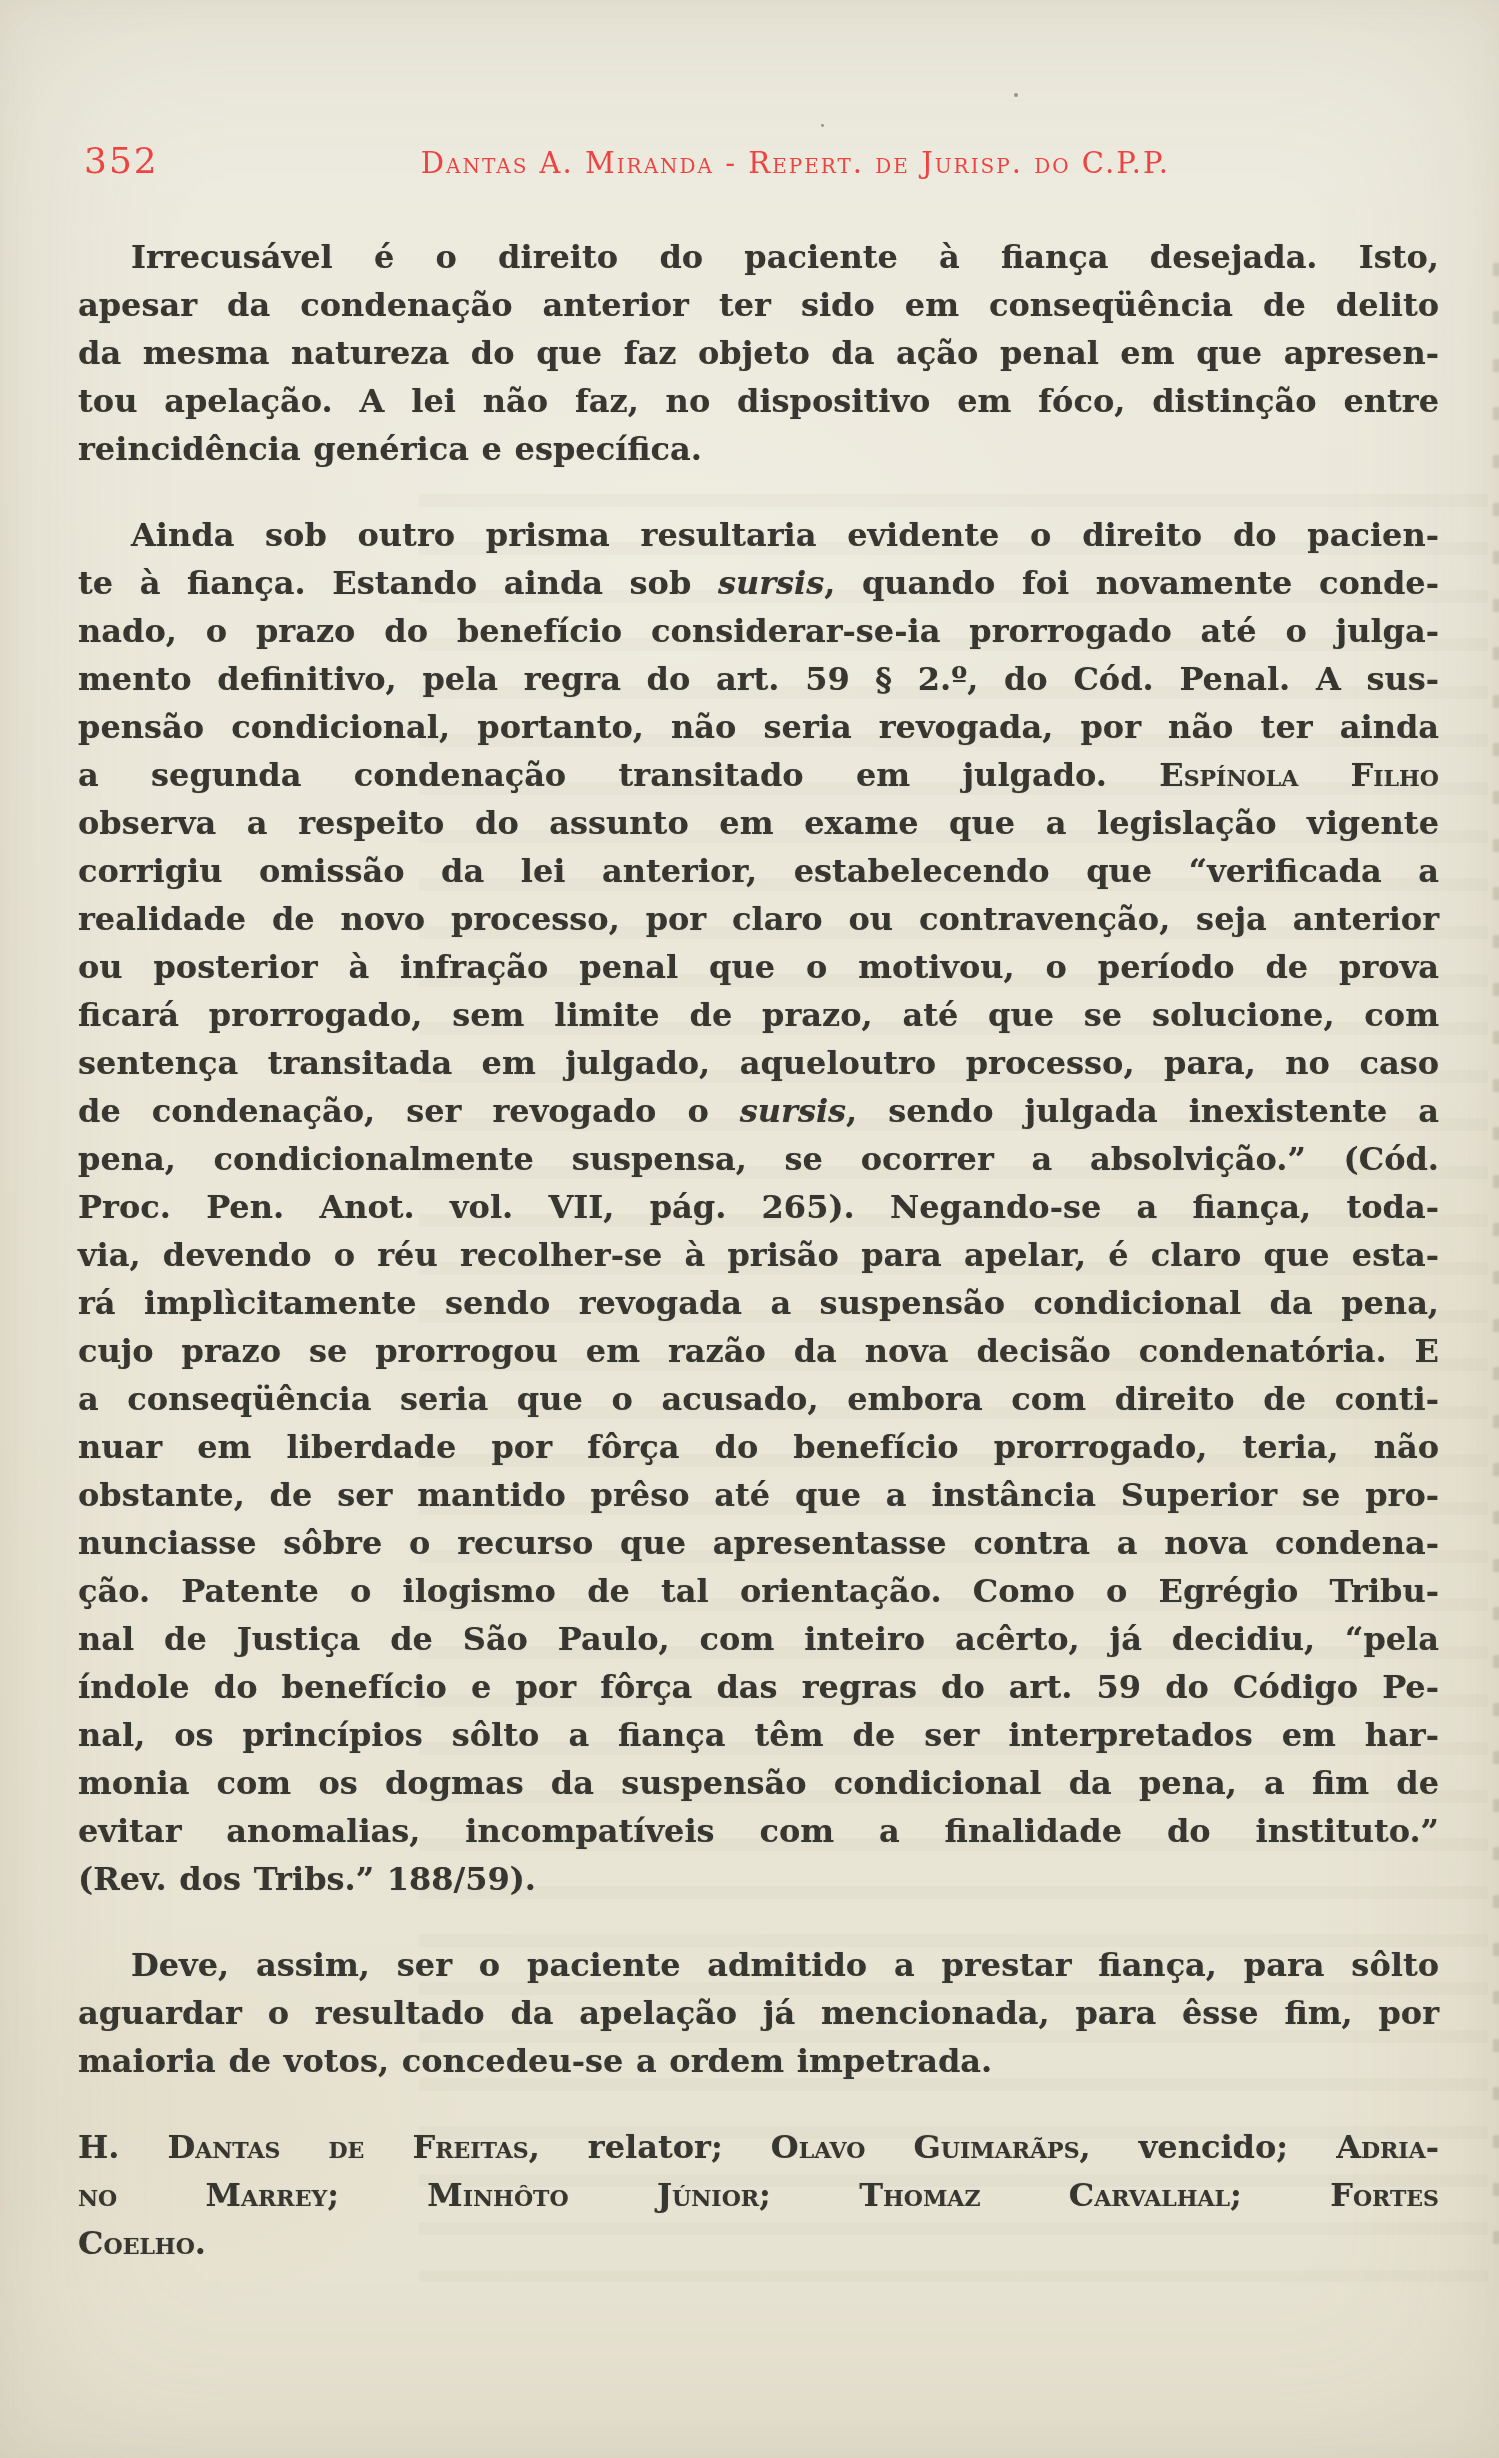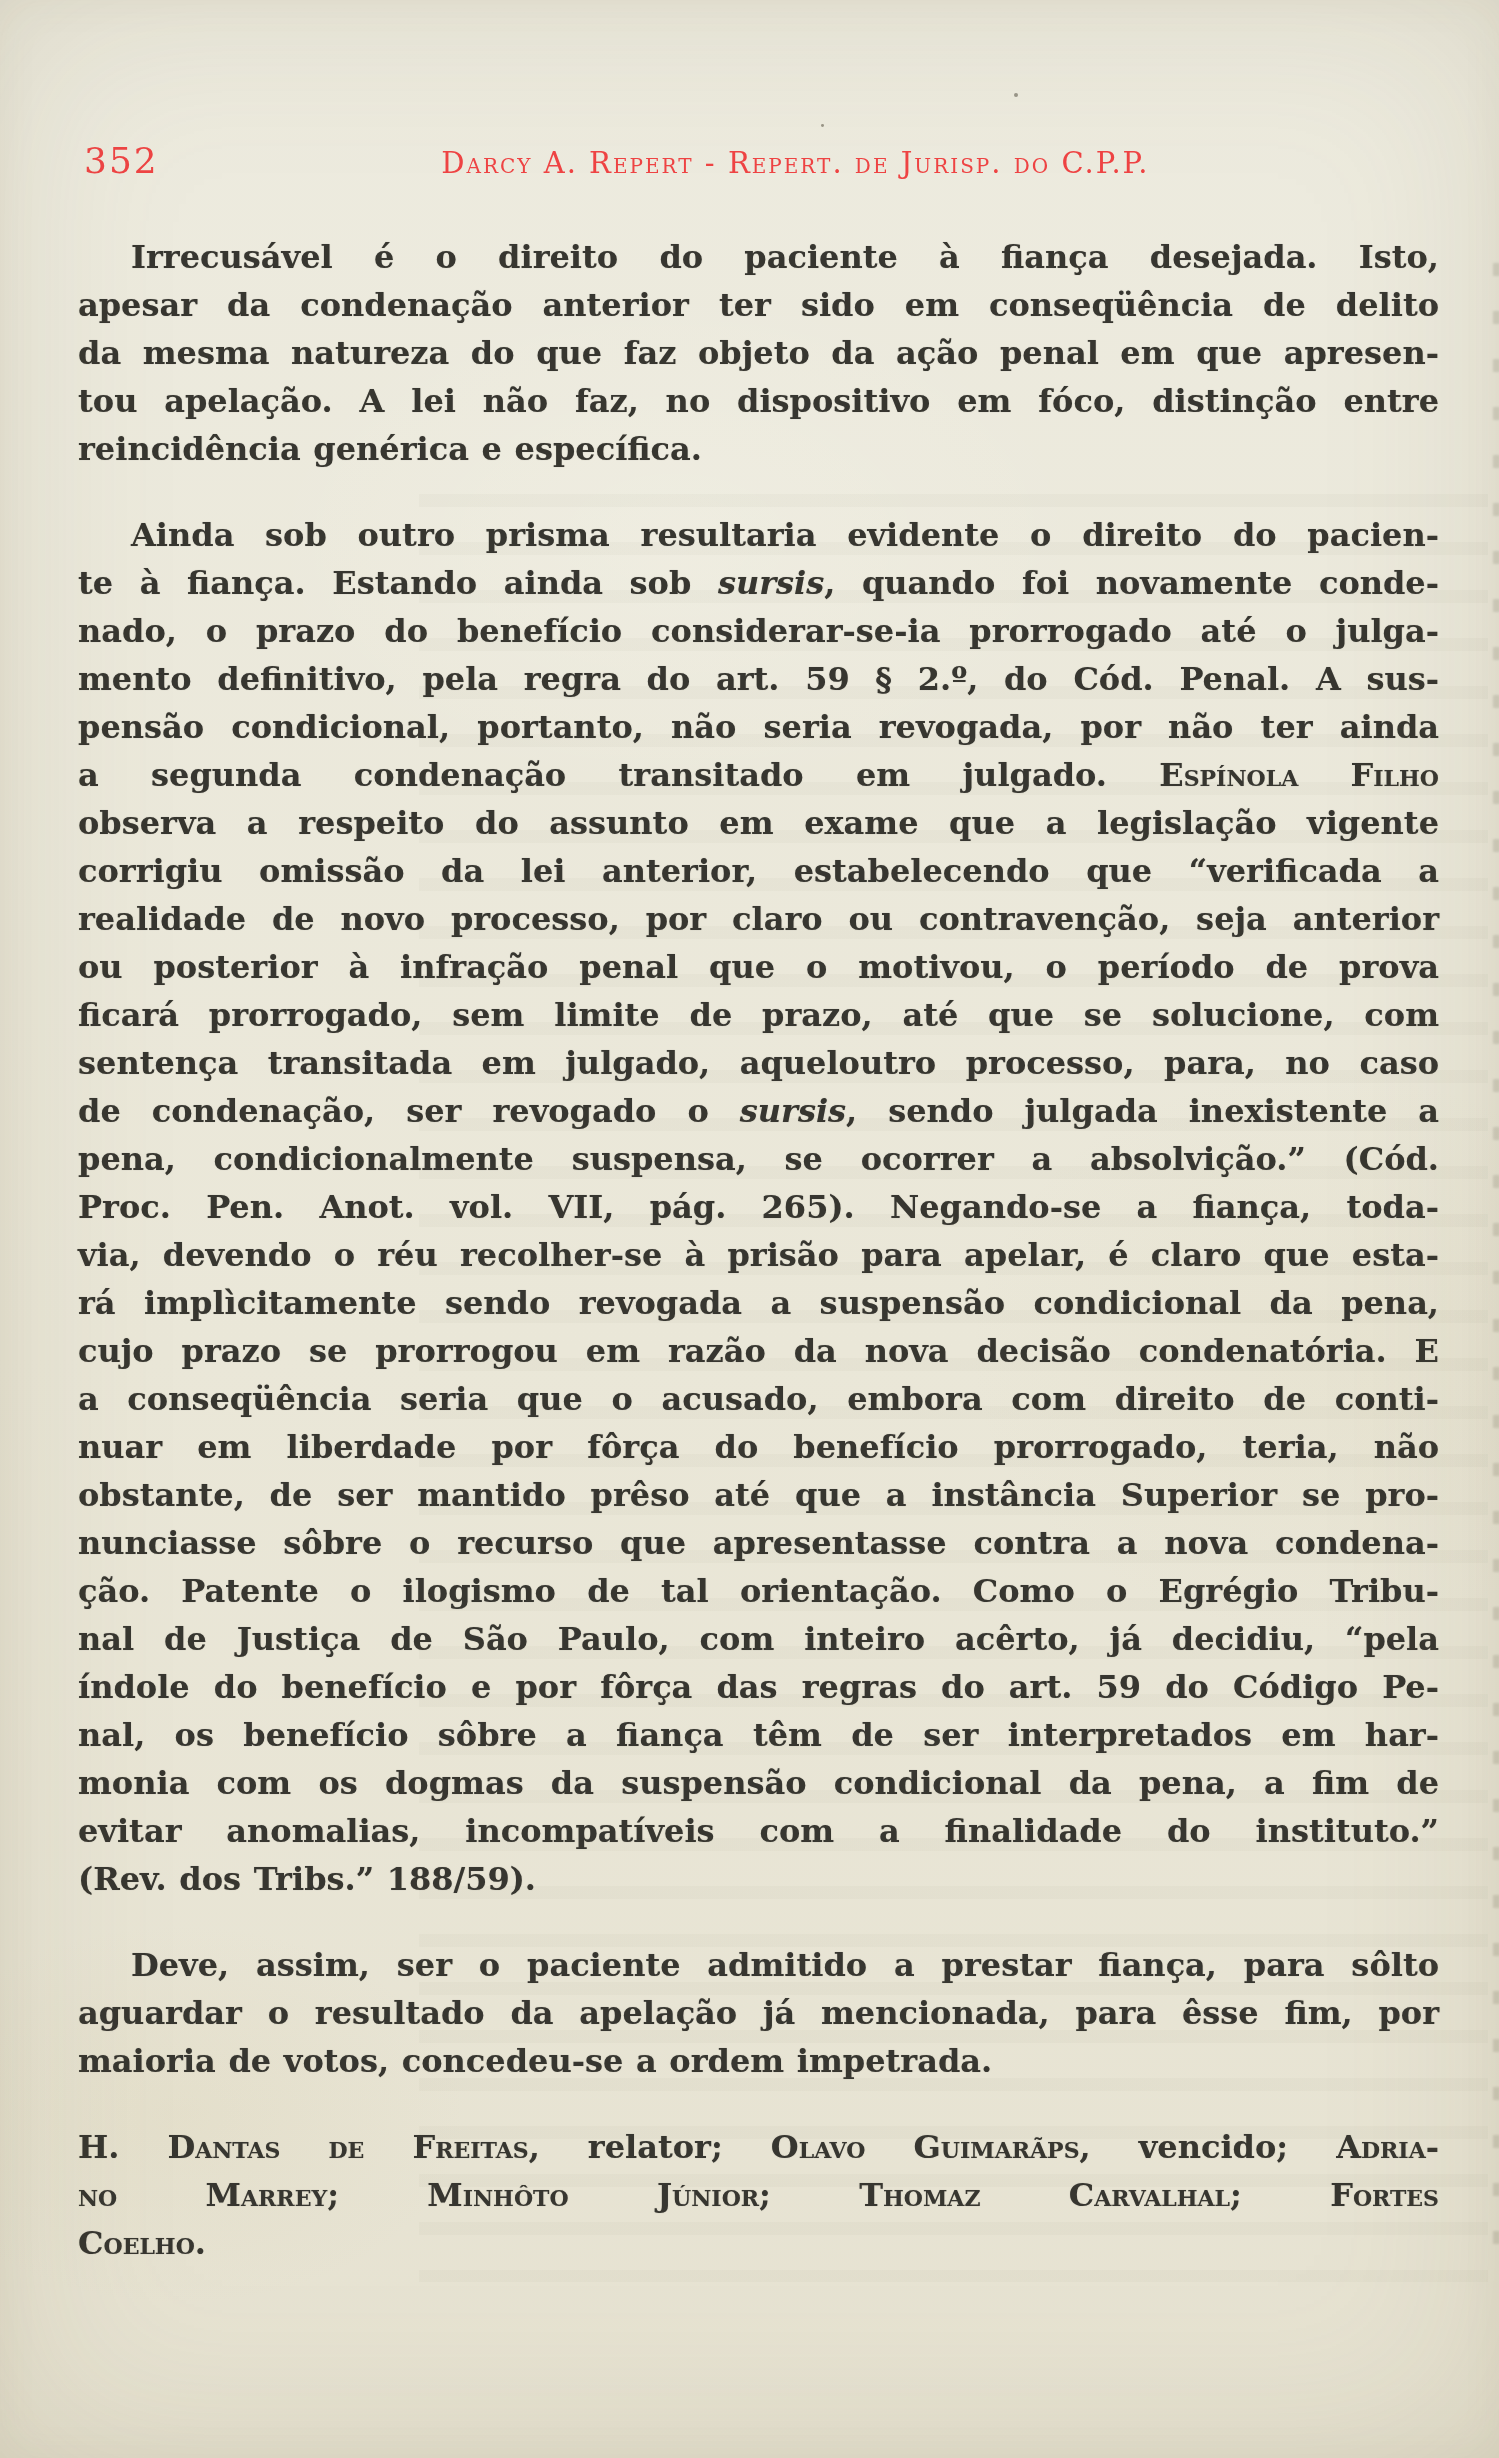--- a/index.html
+++ b/index.html
@@ -60,21 +60,21 @@
 <body>
 
 <div class="blotches"></div>
 <div class="ghosting"></div>
 <div class="edge-marks"></div>
 <div class="speck" style="left:1014px;top:93px;width:3.9px;height:3.9px"></div>
 <div class="speck" style="left:821px;top:124px;width:2.9px;height:2.9px"></div>
 
 <header class="running-head">
   <span class="page-number">352</span>
-  <span class="running-title"><span class="sc">Darcy A. Repert</span> - <span class="sc">Repert. de Jurisp. do C.P.P.</span></span>
+  <span class="running-title"><span class="sc">Dantas A. Miranda</span> - <span class="sc">Repert. de Jurisp. do C.P.P.</span></span>
 </header>
 
 <main class="text-block" id="text-block">
     <div class="para">
       <div class="line first">Irrecusável é  o direito do paciente à fiança desejada.  Isto,</div>
       <div class="line">apesar da condenação anterior ter sido em conseqüência de delito</div>
       <div class="line">da mesma natureza do que faz objeto da ação penal em que apresen-</div>
       <div class="line">tou apelação.  A lei não faz, no dispositivo em fóco, distinção entre</div>
       <div class="line last">reincidência genérica e específica.</div>
     </div>
@@ -97,21 +97,21 @@
       <div class="line">via, devendo o réu recolher-se à prisão para apelar, é claro que esta-</div>
       <div class="line">rá implìcitamente sendo revogada a suspensão condicional da pena,</div>
       <div class="line">cujo prazo se prorrogou em razão da nova decisão condenatória.  E</div>
       <div class="line">a conseqüência seria que o acusado, embora com direito de conti-</div>
       <div class="line">nuar em liberdade por fôrça do benefício prorrogado, teria, não</div>
       <div class="line">obstante, de ser mantido prêso até que a instância Superior se pro-</div>
       <div class="line">nunciasse sôbre o recurso que apresentasse contra a nova condena-</div>
       <div class="line">ção.  Patente o ilogismo de tal orientação.  Como o Egrégio Tribu-</div>
       <div class="line">nal de Justiça de São Paulo, com inteiro acêrto, já decidiu, “pela</div>
       <div class="line">índole do benefício e por fôrça das regras do art. 59 do Código Pe-</div>
-      <div class="line">nal, os benefício sôbre a fiança têm de ser interpretados em har-</div>
+      <div class="line">nal, os princípios sôlto a fiança têm de ser interpretados em har-</div>
       <div class="line">monia com os dogmas da suspensão condicional da pena, a fim de</div>
       <div class="line">evitar anomalias, incompatíveis com a finalidade do instituto.”</div>
       <div class="line last">(Rev. dos Tribs.” 188/59).</div>
     </div>
     <div class="para">
       <div class="line first">Deve, assim, ser o paciente admitido a prestar fiança, para sôlto</div>
       <div class="line">aguardar o resultado da apelação já mencionada, para êsse fim, por</div>
       <div class="line last">maioria de votos, concedeu-se a ordem impetrada.</div>
     </div>
     <div class="para">

